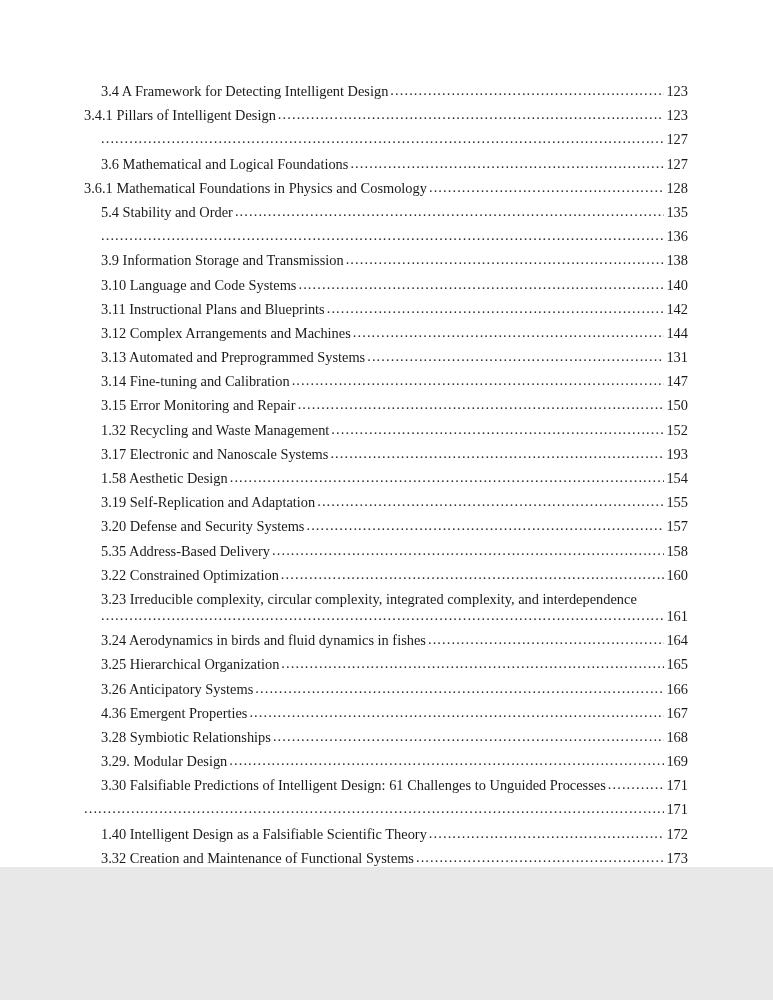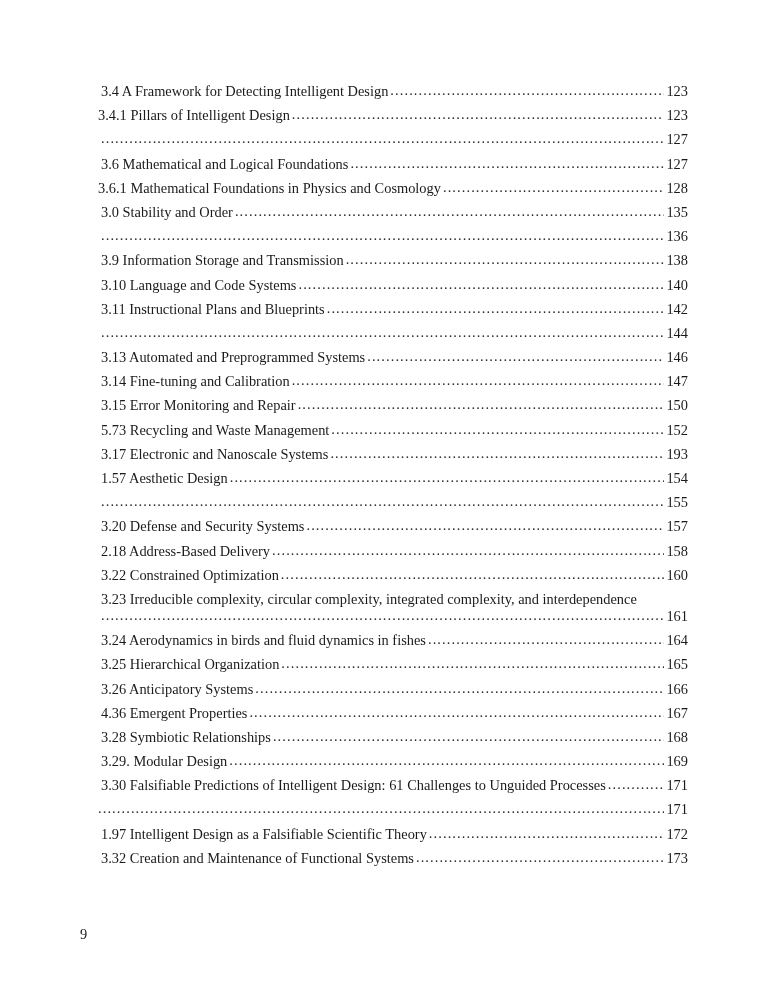--- a/index.html
+++ b/index.html
@@ -6,21 +6,21 @@
     margin: 0;
     padding: 0;
     background: #e8e8e8;
   }
   body {
     font-family: "Liberation Serif", serif;
   }
   .page {
     position: relative;
     width: 773px;
-    height: 1000px;
+    height: 867px;
     background: #ffffff;
     box-sizing: border-box;
     overflow: hidden;
   }
   .content {
     position: absolute;
     left: 80px;
     top: 84px;
     width: 608px;
   }
@@ -54,21 +54,21 @@
     font-size: 14.4px;
     color: #2a2a2a;
     transform: translateY(-1px);
   }
   .toc-page {
     flex: 0 0 auto;
     padding-left: 2px;
     text-align: right;
   }
   
-  .ind-0 { margin-left: 18px; }
+  .ind-0 { margin-left: 4px; }
   .ind-1 { margin-left: 21px; }
   
   .wrap-line2 {
     display: flex;
     align-items: flex-end;
     margin-left: 21px;
     margin-top: 2px;
   }
   .wrap-title-block {
     margin-left: 21px;
@@ -106,21 +106,21 @@
           <span class="toc-title">3.6 Mathematical and Logical Foundations</span>
           <span class="toc-dots">...........................................................................................................................................................................................................................</span>
           <span class="toc-page">127</span>
         </li>
         <li class="toc-entry ind-0">
           <span class="toc-title">3.6.1 Mathematical Foundations in Physics and Cosmology</span>
           <span class="toc-dots">...........................................................................................................................................................................................................................</span>
           <span class="toc-page">128</span>
         </li>
         <li class="toc-entry ind-1">
-          <span class="toc-title">3.0 Stability and Order</span>
+          <span class="toc-title">5.4 Stability and Order</span>
           <span class="toc-dots">...........................................................................................................................................................................................................................</span>
           <span class="toc-page">135</span>
         </li>
         <li class="toc-entry ind-1">
           <span class="toc-dots">...........................................................................................................................................................................................................................</span>
           <span class="toc-page">136</span>
         </li>
         <li class="toc-entry ind-1">
           <span class="toc-title">3.9 Information Storage and Transmission</span>
           <span class="toc-dots">...........................................................................................................................................................................................................................</span>
@@ -130,64 +130,66 @@
           <span class="toc-title">3.10 Language and Code Systems</span>
           <span class="toc-dots">...........................................................................................................................................................................................................................</span>
           <span class="toc-page">140</span>
         </li>
         <li class="toc-entry ind-1">
           <span class="toc-title">3.11 Instructional Plans and Blueprints</span>
           <span class="toc-dots">...........................................................................................................................................................................................................................</span>
           <span class="toc-page">142</span>
         </li>
         <li class="toc-entry ind-1">
+          <span class="toc-title">3.12 Complex Arrangements and Machines</span>
           <span class="toc-dots">...........................................................................................................................................................................................................................</span>
           <span class="toc-page">144</span>
         </li>
         <li class="toc-entry ind-1">
           <span class="toc-title">3.13 Automated and Preprogrammed Systems</span>
           <span class="toc-dots">...........................................................................................................................................................................................................................</span>
-          <span class="toc-page">146</span>
+          <span class="toc-page">131</span>
         </li>
         <li class="toc-entry ind-1">
           <span class="toc-title">3.14 Fine-tuning and Calibration</span>
           <span class="toc-dots">...........................................................................................................................................................................................................................</span>
           <span class="toc-page">147</span>
         </li>
         <li class="toc-entry ind-1">
           <span class="toc-title">3.15 Error Monitoring and Repair</span>
           <span class="toc-dots">...........................................................................................................................................................................................................................</span>
           <span class="toc-page">150</span>
         </li>
         <li class="toc-entry ind-1">
-          <span class="toc-title">5.73 Recycling and Waste Management</span>
+          <span class="toc-title">1.32 Recycling and Waste Management</span>
           <span class="toc-dots">...........................................................................................................................................................................................................................</span>
           <span class="toc-page">152</span>
         </li>
         <li class="toc-entry ind-1">
           <span class="toc-title">3.17 Electronic and Nanoscale Systems</span>
           <span class="toc-dots">...........................................................................................................................................................................................................................</span>
           <span class="toc-page">193</span>
         </li>
         <li class="toc-entry ind-1">
-          <span class="toc-title">1.57 Aesthetic Design</span>
+          <span class="toc-title">1.58 Aesthetic Design</span>
           <span class="toc-dots">...........................................................................................................................................................................................................................</span>
           <span class="toc-page">154</span>
         </li>
         <li class="toc-entry ind-1">
+          <span class="toc-title">3.19 Self-Replication and Adaptation</span>
           <span class="toc-dots">...........................................................................................................................................................................................................................</span>
           <span class="toc-page">155</span>
         </li>
         <li class="toc-entry ind-1">
           <span class="toc-title">3.20  Defense and Security Systems</span>
           <span class="toc-dots">...........................................................................................................................................................................................................................</span>
           <span class="toc-page">157</span>
         </li>
         <li class="toc-entry ind-1">
-          <span class="toc-title">2.18 Address-Based Delivery</span>
+          <span class="toc-title">5.35 Address-Based Delivery</span>
           <span class="toc-dots">...........................................................................................................................................................................................................................</span>
           <span class="toc-page">158</span>
         </li>
         <li class="toc-entry ind-1">
           <span class="toc-title">3.22 Constrained Optimization</span>
           <span class="toc-dots">...........................................................................................................................................................................................................................</span>
           <span class="toc-page">160</span>
         </li>
         <li class="toc-entry wrap" style="margin-left: 0px;">
           <div class="wrap-title-block">3.23 Irreducible complexity, circular complexity, integrated complexity, and interdependence</div>
@@ -229,21 +231,21 @@
         <li class="toc-entry ind-1">
           <span class="toc-title">3.30 Falsifiable Predictions of Intelligent Design: 61 Challenges to Unguided Processes</span>
           <span class="toc-dots">...........................................................................................................................................................................................................................</span>
           <span class="toc-page">171</span>
         </li>
         <li class="toc-entry ind-0">
           <span class="toc-dots">...........................................................................................................................................................................................................................</span>
           <span class="toc-page">171</span>
         </li>
         <li class="toc-entry ind-1">
-          <span class="toc-title">1.97 Intelligent Design as a Falsifiable Scientific Theory</span>
+          <span class="toc-title">1.40 Intelligent Design as a Falsifiable Scientific Theory</span>
           <span class="toc-dots">...........................................................................................................................................................................................................................</span>
           <span class="toc-page">172</span>
         </li>
         <li class="toc-entry ind-1">
           <span class="toc-title">3.32 Creation and Maintenance of Functional Systems</span>
           <span class="toc-dots">...........................................................................................................................................................................................................................</span>
           <span class="toc-page">173</span>
         </li>
       </ul>
   </div>

